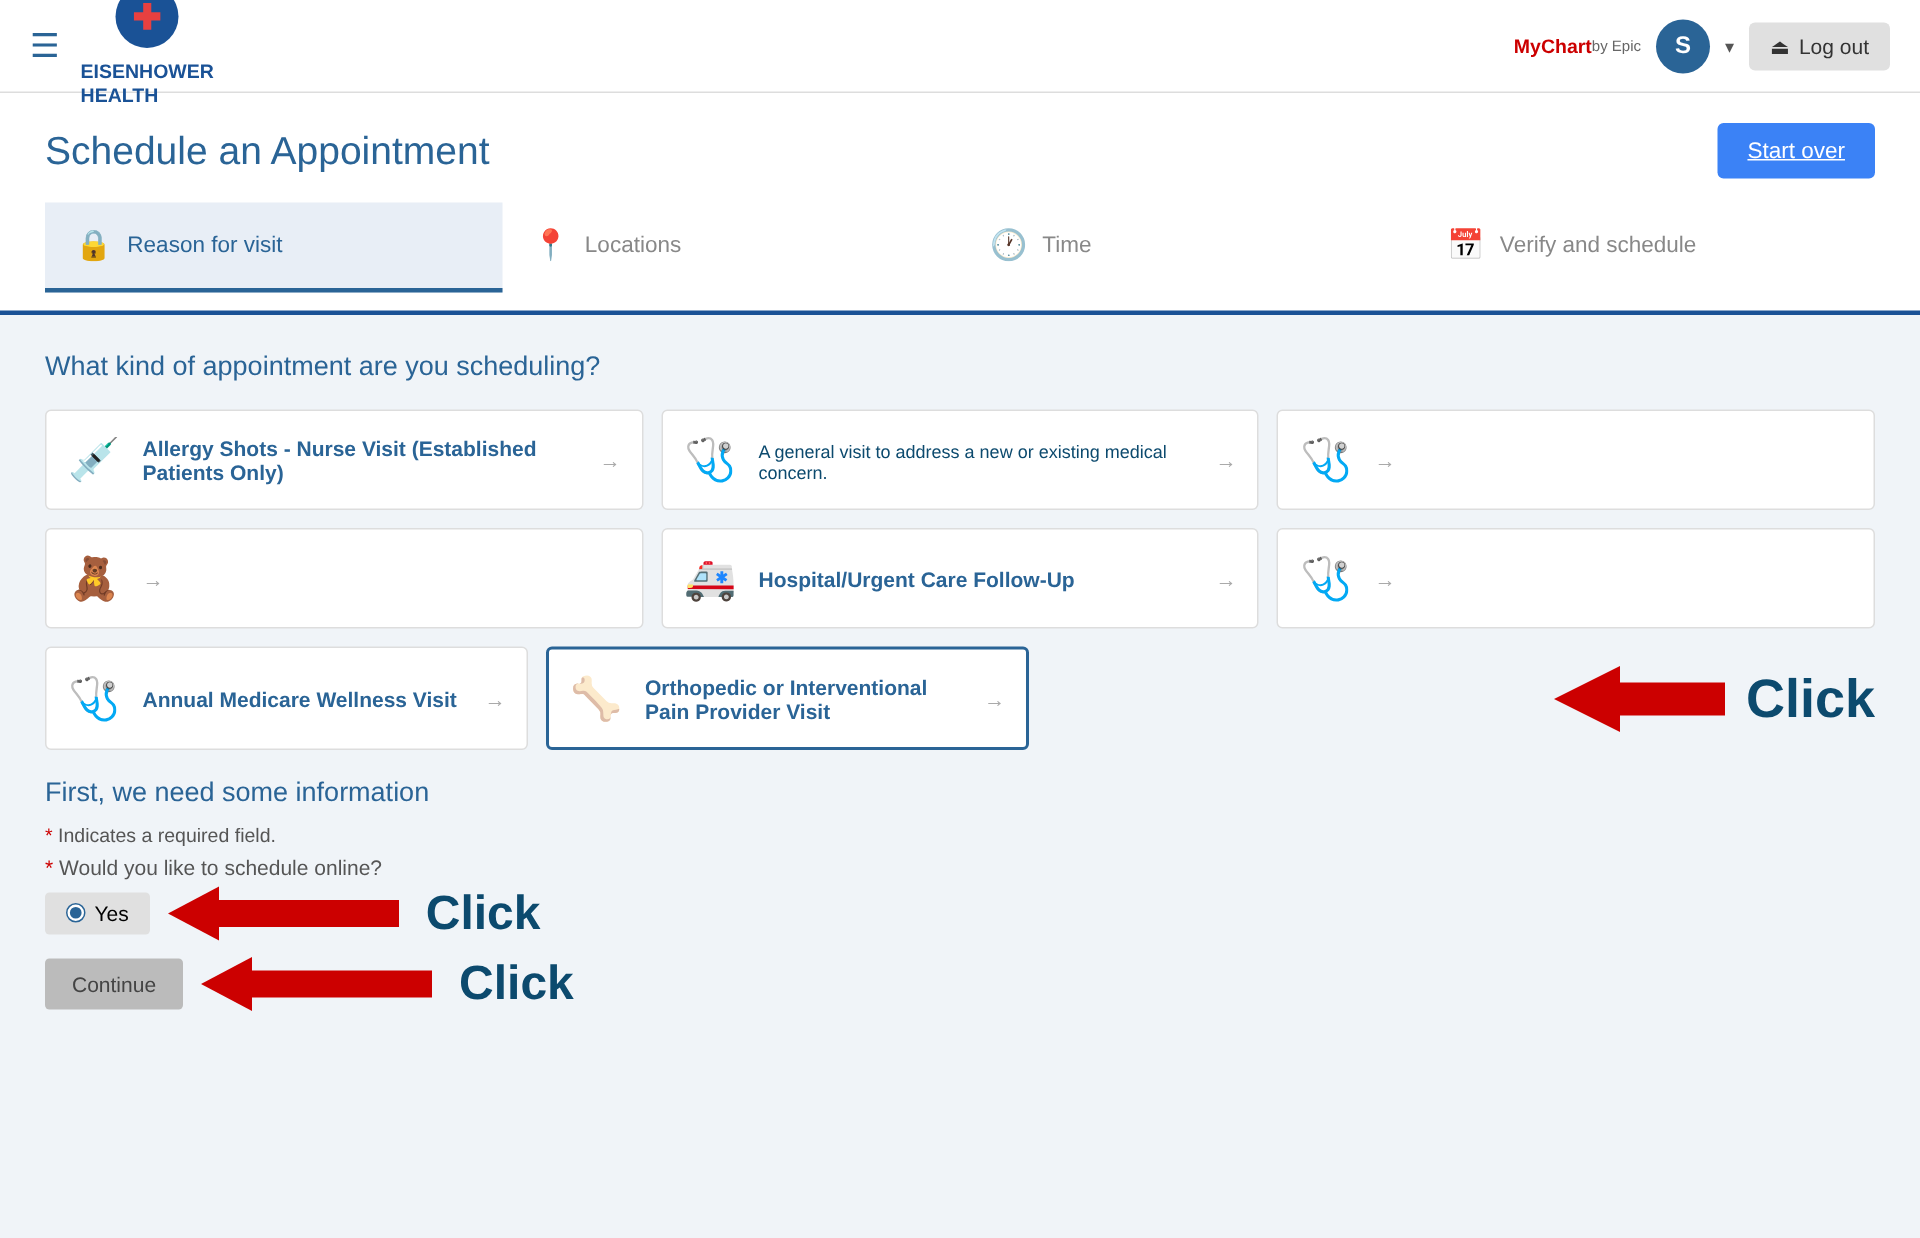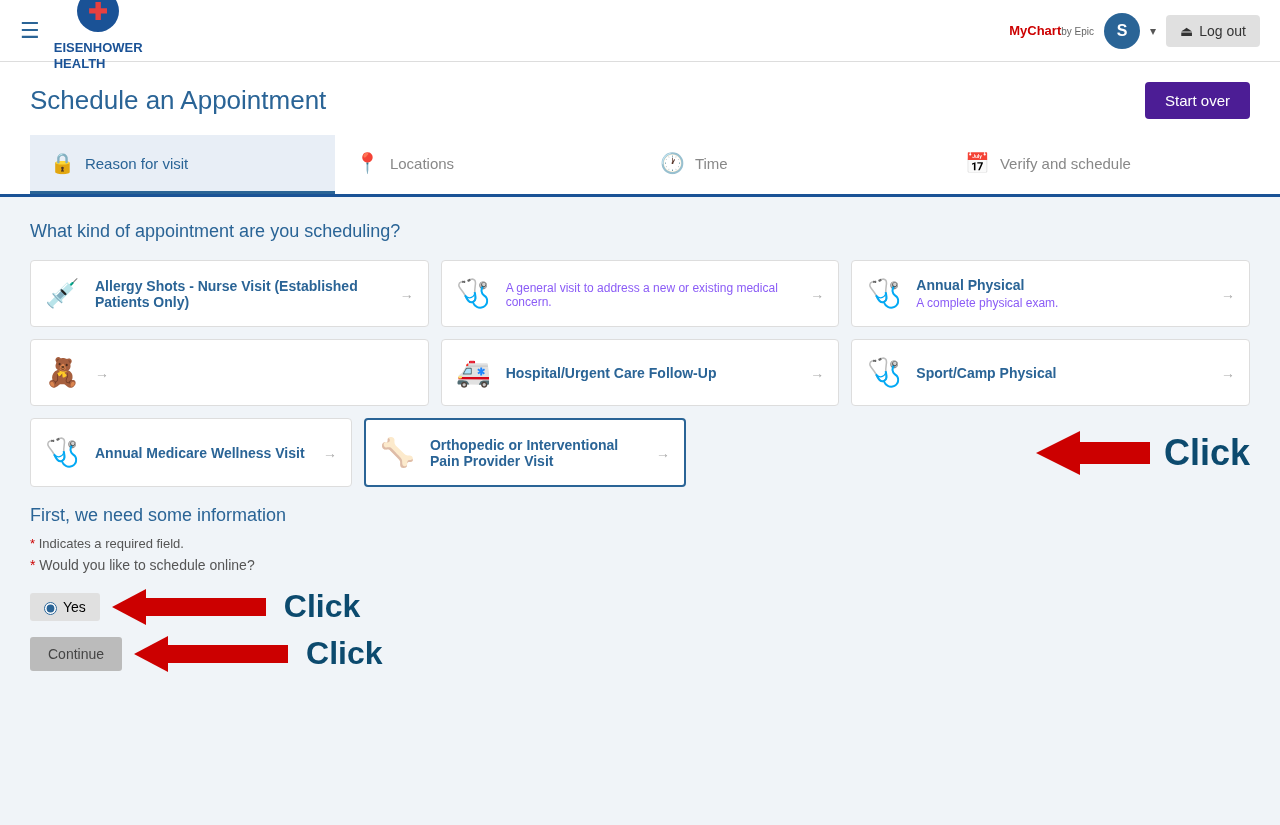--- a/index.html
+++ b/index.html
@@ -47,31 +47,31 @@
       background: #e0e0e0; border: none; padding: 8px 14px;
       border-radius: 4px; cursor: pointer; font-size: 14px; color: #333;
     }
 
     
     .main { background: #f0f4f8; padding: 0; }
 
     
     .schedule-header {
       background: white;
-      padding: 20px 30px 0 30px;
+      padding: 20px 30px 12px 30px;
       border-bottom: 3px solid #1a5296;
     }
     .schedule-title-row {
       display: flex; justify-content: space-between; align-items: center;
       padding-bottom: 16px;
     }
     .schedule-title { font-size: 26px; color: #2a6496; font-weight: 400; }
     .start-over-btn {
-      background: #4c1d95; color: white; border: none;
-      padding: 10px 20px; font-size: 15px; border-radius: 4px; cursor: pointer;
+      background: #3b82f6; color: white; border: none;
+      padding: 10px 20px; font-size: 15px; border-radius: 4px; cursor: pointer; text-decoration: underline;
     }
 
     
     .steps-nav {
       display: flex; background: white;
     }
     .step {
       flex: 1; display: flex; align-items: center; gap: 10px;
       padding: 16px 20px; border-bottom: 3px solid transparent;
       color: #888; font-size: 15px;
@@ -100,31 +100,31 @@
     .appt-card {
       background: white; border: 1px solid #ddd; border-radius: 4px;
       padding: 16px 14px; display: flex; align-items: center; gap: 14px;
       cursor: pointer; transition: border-color 0.2s;
       position: relative;
     }
     .appt-card.selected { border: 2px solid #2a6496; }
     .appt-card .card-icon { font-size: 28px; min-width: 36px; text-align: center; }
     .appt-card .card-content { flex: 1; }
     .appt-card .card-title { color: #2a6496; font-size: 14px; font-weight: 600; }
-    .appt-card .card-desc { color: #8b5cf6; font-size: 12px; margin-top: 3px; }
+    .appt-card .card-desc { color: #0c4a6e; font-size: 12px; margin-top: 3px; }
     .appt-card .card-arrow { color: #aaa; font-size: 14px; }
 
     
     .info-section { margin-top: 10px; }
     .info-title { font-size: 18px; color: #2a6496; margin-bottom: 10px; font-weight: 400; }
     .required-note { font-size: 13px; color: #555; margin-bottom: 6px; }
     .required-star { color: #cc0000; }
-    .schedule-online-label { font-size: 14px; color: #555; margin-bottom: 15px; }
+    .schedule-online-label { font-size: 14px; color: #555; margin-bottom: 4px; }
     .radio-option {
-      display: flex; align-items: flex-end; gap: 6px;
+      display: flex; align-items: center; gap: 6px;
       background: #e0e0e0; padding: 6px 14px; border-radius: 3px;
       cursor: pointer; font-size: 14px;
     }
     .radio-option input { accent-color: #2a6496; }
     .continue-btn {
       background: #bbb; color: #444; border: none;
       padding: 9px 18px; font-size: 14px; border-radius: 3px; cursor: pointer;
     }
     .click-text {
       font-size: 36px; font-weight: bold; color: #0c4a6e; margin-left: 6px;
@@ -204,24 +204,20 @@
       <div class="appt-card">
         <div class="card-icon" style="color:#2a9d8f;">🩺</div>
         <div class="card-content">
           <div class="card-desc">A general visit to address a new or existing medical concern.</div>
         </div>
         <span class="card-arrow">→</span>
       </div>
 
       <div class="appt-card">
         <div class="card-icon" style="color:#2a9d8f;">🩺</div>
-        <div class="card-content">
-          <div class="card-title">Annual Physical</div>
-          <div class="card-desc">A complete physical exam.</div>
-        </div>
         <span class="card-arrow">→</span>
       </div>
     </div>
 
     <div class="cards-grid" style="margin-bottom:12px;">
 
       <div class="appt-card">
         <div class="card-icon">🧸</div>
         <span class="card-arrow">→</span>
       </div>
@@ -229,23 +225,20 @@
       <div class="appt-card">
         <div class="card-icon">🚑</div>
         <div class="card-content">
           <div class="card-title">Hospital/Urgent Care Follow-Up</div>
         </div>
         <span class="card-arrow">→</span>
       </div>
 
       <div class="appt-card">
         <div class="card-icon" style="color:#e07070;">🩺</div>
-        <div class="card-content">
-          <div class="card-title">Sport/Camp Physical</div>
-        </div>
         <span class="card-arrow">→</span>
       </div>
     </div>
 
     <div style="display:flex; align-items:center; gap:16px; margin-bottom:18px;">
       <div class="cards-grid" style="flex:1; margin-bottom:0;">
 
         <div class="appt-card">
           <div class="card-icon" style="color:#9b59b6;">🩺</div>
           <div class="card-content">

